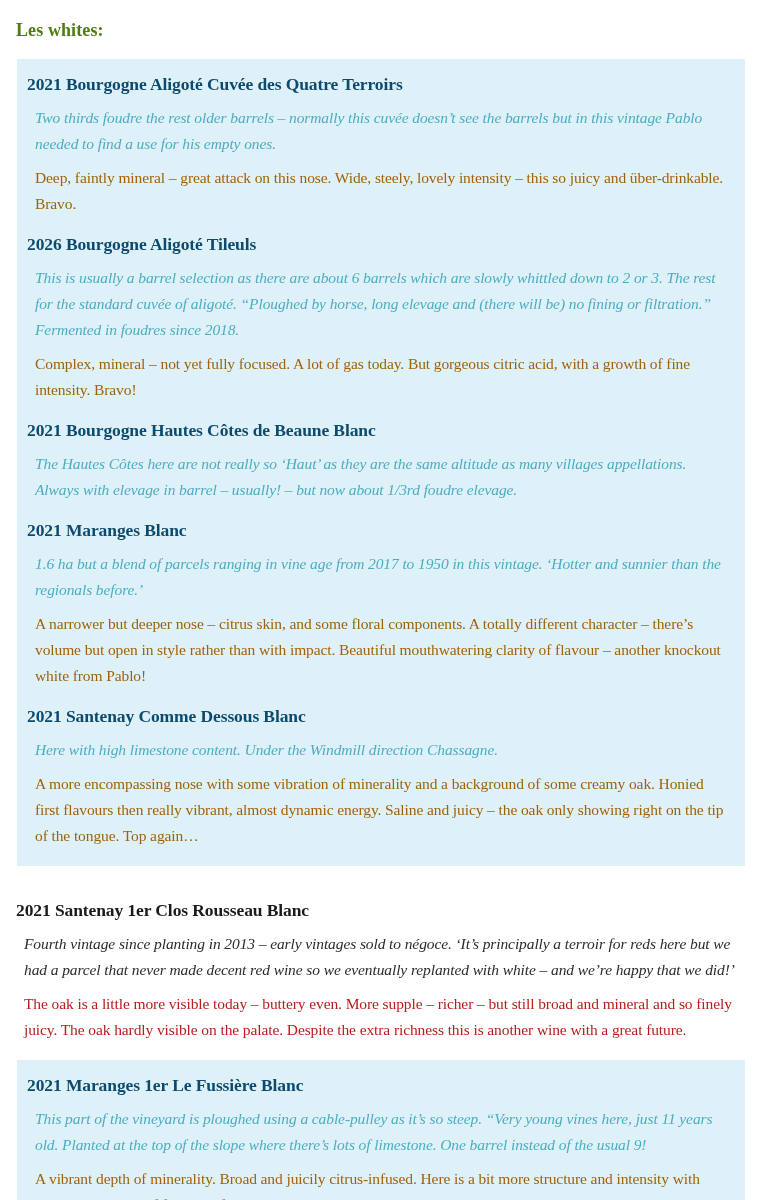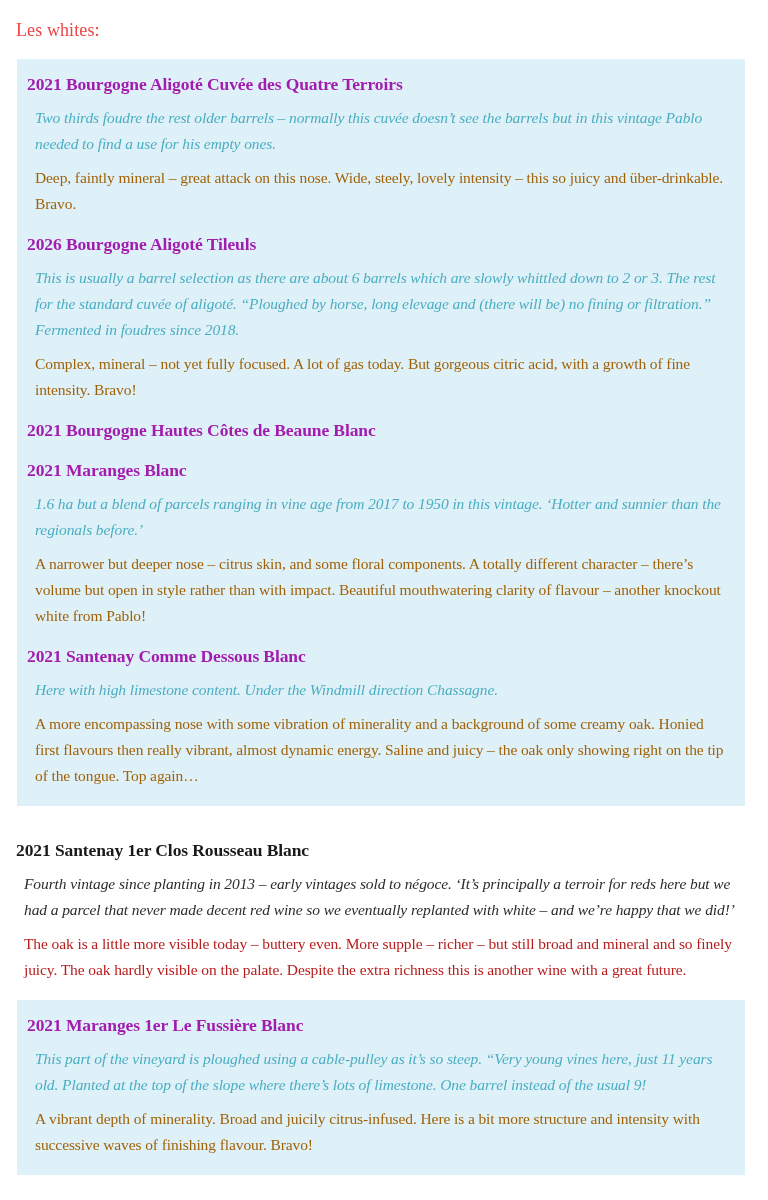--- a/index.html
+++ b/index.html
@@ -12,22 +12,22 @@
   .page {
     width: 768px;
     min-height: 1200px;
     box-sizing: border-box;
     padding-top: 18px;
   }
   .page-title {
     margin: 0 0 0 16px;
     font-size: 18px;
     line-height: 24px;
-    font-weight: normal;
-    color: #ef4444;
+    font-weight: bold;
+    color: #4d7c0f;
     letter-spacing: 0.1px;
   }
   section.panel {
     background: #dff1f8;
     margin: 17px 23px 0 17px;
     padding: 12px 10px 9px 10px;
   }
   section.plain {
     margin: 31px 23px 0 16px;
   }
@@ -40,21 +40,21 @@
     font-weight: bold;
     letter-spacing: -0.1px;
   }
   .note, .comment {
     margin: 8px;
     font-size: 15.5px;
     line-height: 26px;
     letter-spacing: -0.1px;
   }
   .note { font-style: italic; }
-  section.panel .entry-title { color: #a21caf; }
+  section.panel .entry-title { color: #0c4a6e; }
   section.panel .note       { color: #4aadc2; }
   section.panel .comment    { color: #a16207; }
   section.plain .entry-title { color: #1a1a1a; }
   section.plain .note        { color: #2b2b2b; font-family: Liberation Serif, serif; }
   section.plain .comment     { color: #b91c1c; }
 </style>
 </head>
 <body>
 
 <div class="page">
@@ -70,20 +70,21 @@
     </article>
 
     <article class="entry">
       <h3 class="entry-title">2026 Bourgogne Aligoté Tileuls</h3>
       <p class="note">This is usually a barrel selection as there are about 6 barrels which are slowly whittled down to 2 or 3. The rest for the standard cuvée of aligoté. “Ploughed by horse, long elevage and (there will be) no fining or filtration.” Fermented in foudres since 2018.</p>
       <p class="comment">Complex, mineral – not yet fully focused. A lot of gas today. But gorgeous citric acid, with a growth of fine intensity. Bravo!</p>
     </article>
 
     <article class="entry">
       <h3 class="entry-title">2021 Bourgogne Hautes Côtes de Beaune Blanc</h3>
+      <p class="note">The Hautes Côtes here are not really so ‘Haut’ as they are the same altitude as many villages appellations. Always with elevage in barrel – usually! – but now about 1/3rd foudre elevage.</p>
     </article>
 
     <article class="entry">
       <h3 class="entry-title">2021 Maranges Blanc</h3>
       <p class="note">1.6 ha but a blend of parcels ranging in vine age from 2017 to 1950 in this vintage. ‘Hotter and sunnier than the regionals before.’</p>
       <p class="comment">A narrower but deeper nose – citrus skin, and some floral components. A totally different character – there’s volume but open in style rather than with impact. Beautiful mouthwatering clarity of flavour – another knockout white from Pablo!</p>
     </article>
 
     <article class="entry">
       <h3 class="entry-title">2021 Santenay Comme Dessous Blanc</h3>

